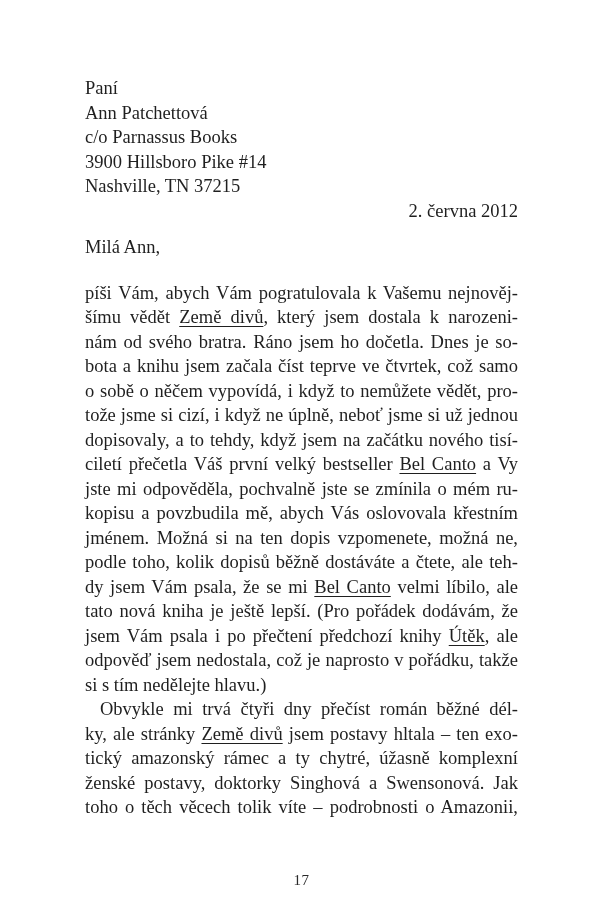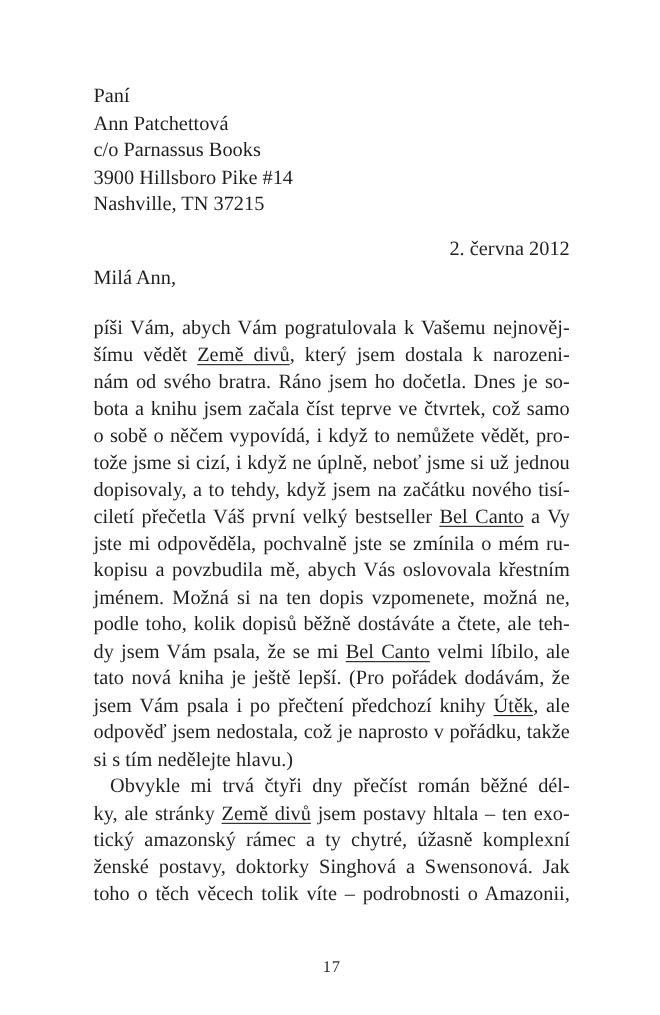--- a/index.html
+++ b/index.html
@@ -21,25 +21,25 @@
     left: 85px;
     top: 76px;
     width: 433px;
     font-size: 18.5px;
     line-height: 24.5px;
   }
   .address .ln {
     text-align: left;
   }
   .date {
-    margin-top: 16px;
+    margin-top: 0;
     text-align: right;
   }
   .salutation {
-    margin-top: 2px;
+    margin-top: 12px;
   }
   .body-block {
     margin-top: 21px;
   }
   .para { margin: 0; }
   .ln {
     line-height: 24.5px;
     white-space: normal;
   }
   .j {

